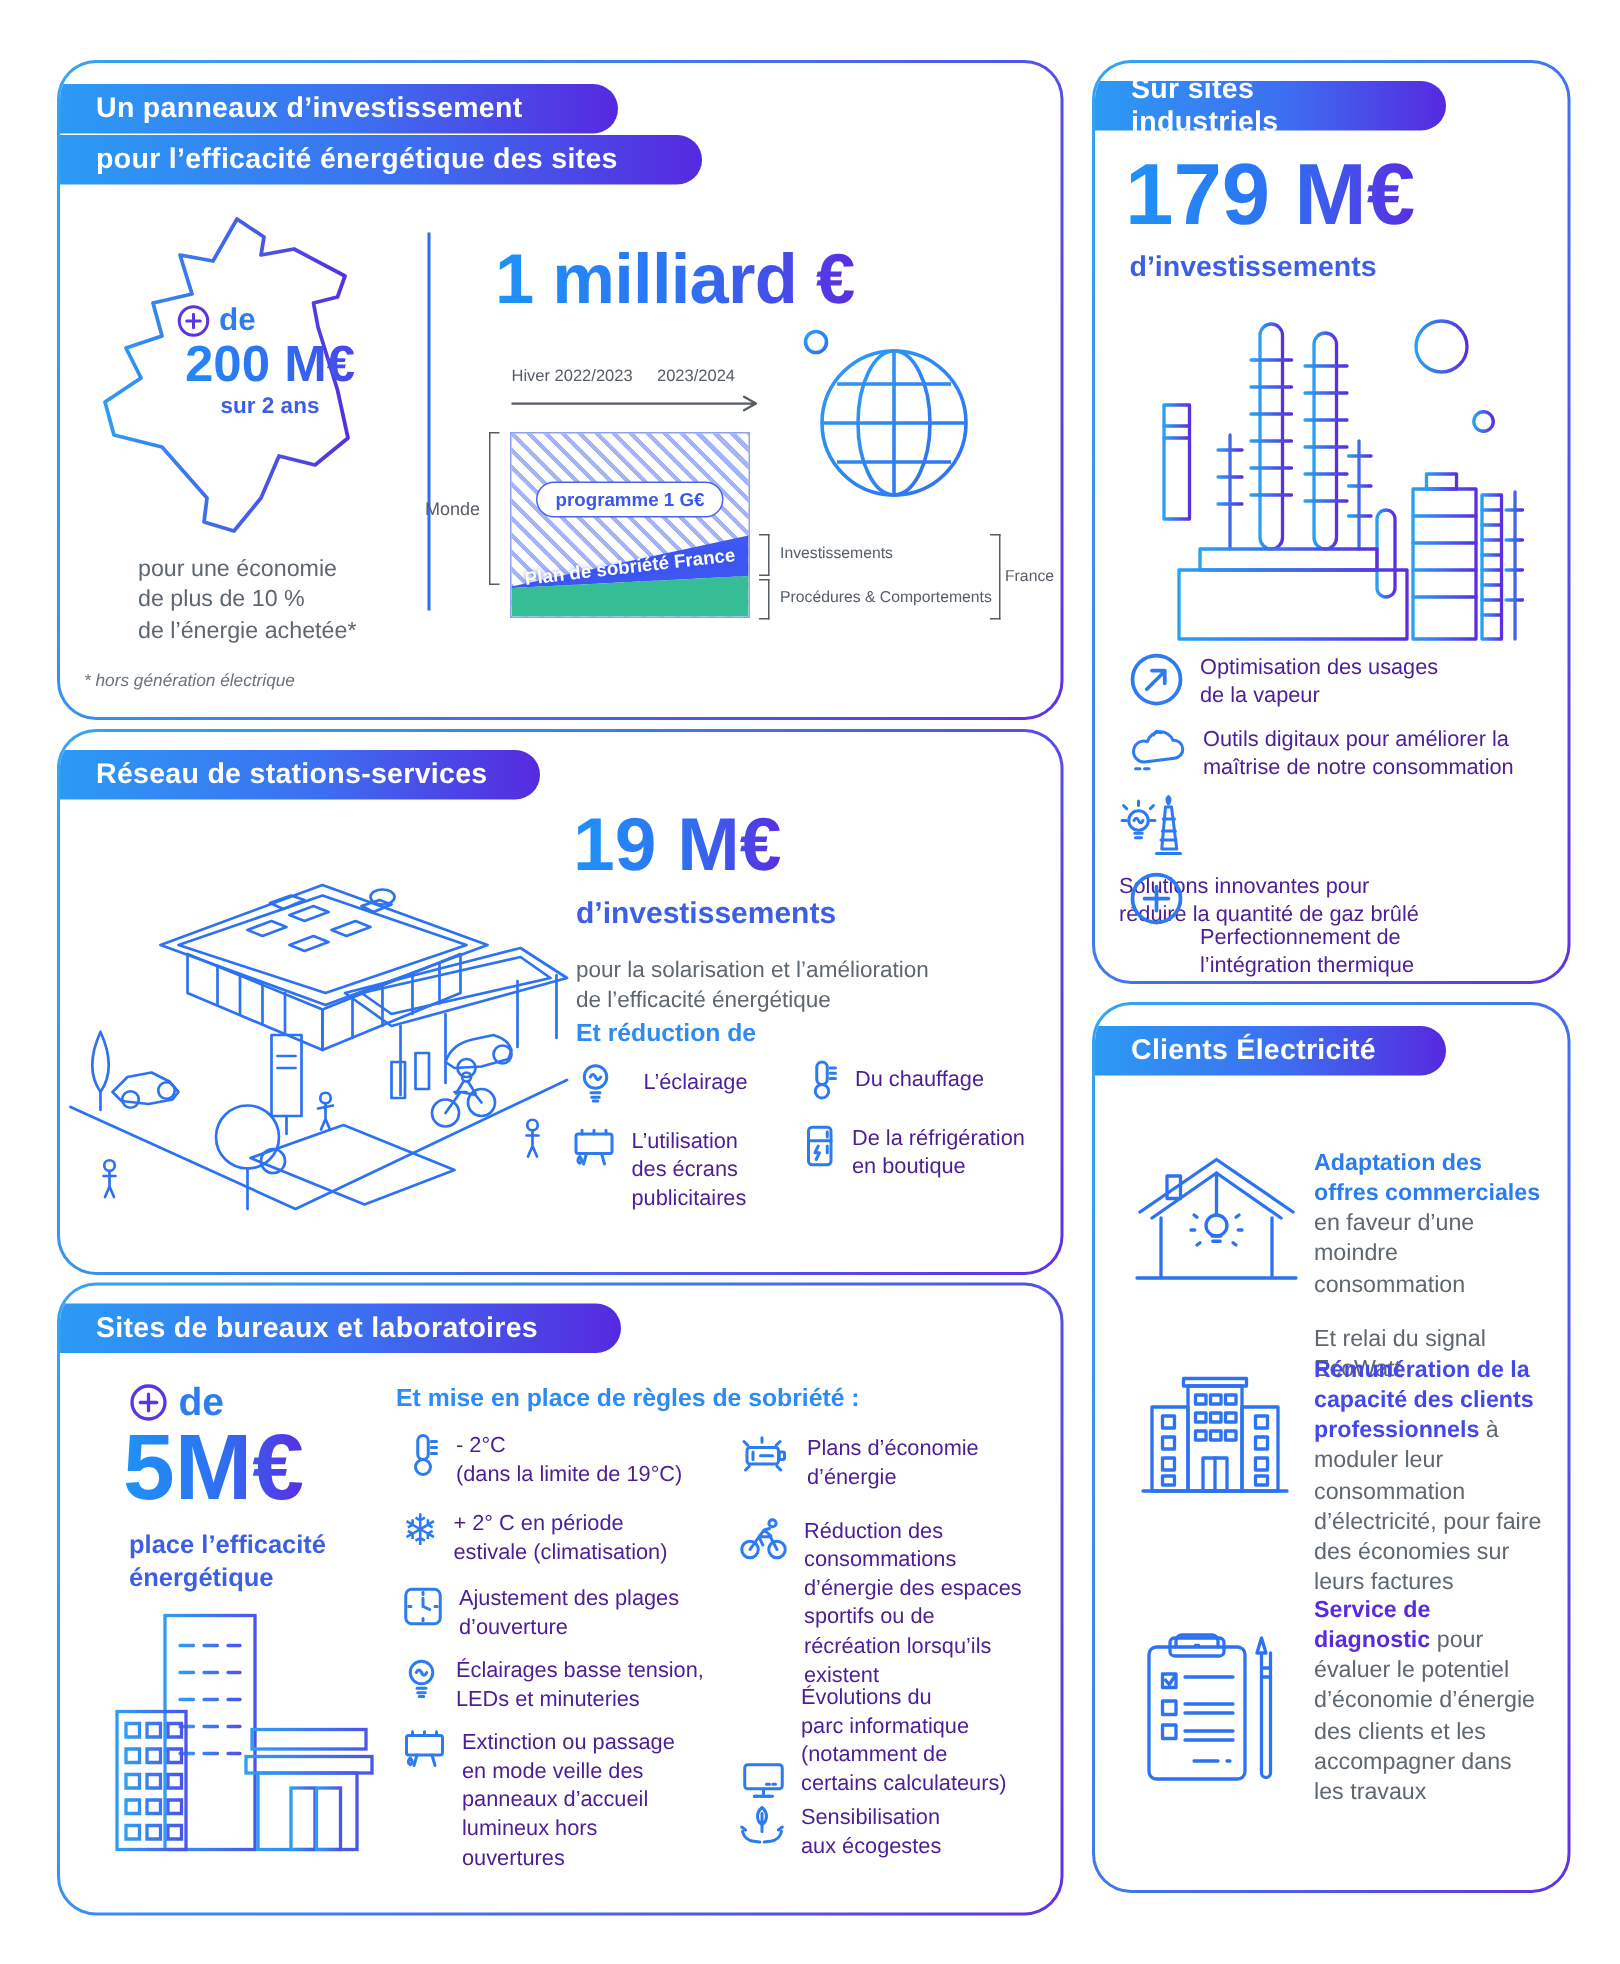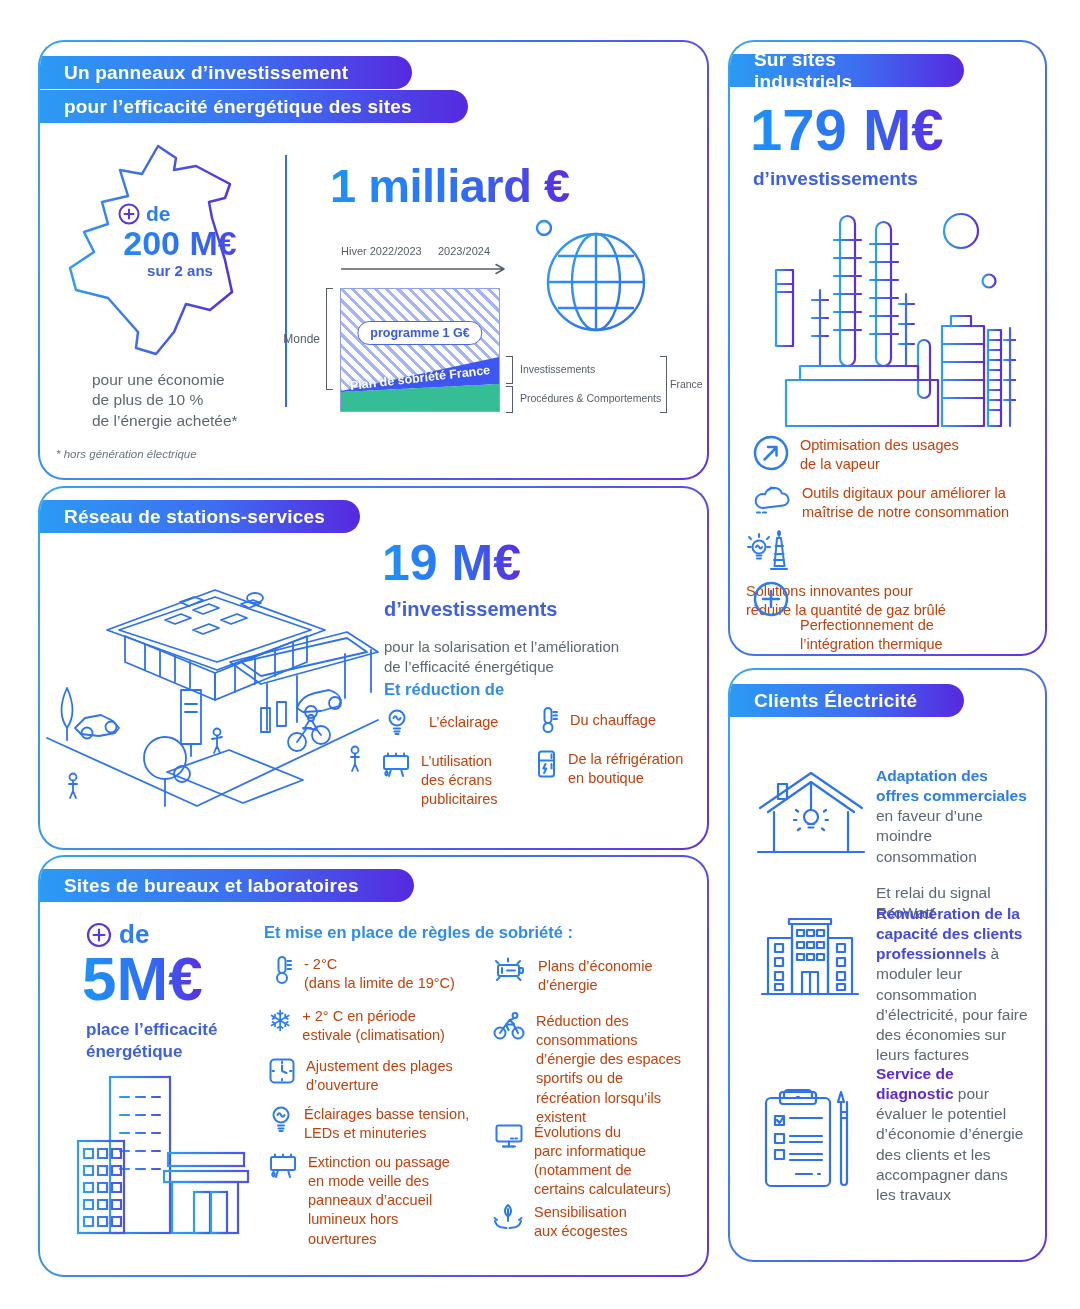--- a/index.html
+++ b/index.html
@@ -15,21 +15,21 @@
   .grad-text{font-weight:800;color:#2e7df0;}
   @supports ((-webkit-background-clip:text) or (background-clip:text)){
     .grad-text{background:linear-gradient(90deg,#1d93f7 0%,#2f6ff2 55%,#5a2de2 100%);
       -webkit-background-clip:text;background-clip:text;color:transparent;}
   }
   .blue-b{color:#3c5fe6;font-weight:700;}
   .sky-b{color:#2e8bf2;font-weight:700;}
   .prewrap{white-space:pre-line;}
   .abs{position:absolute;}
   .item{position:absolute;display:flex;align-items:flex-start;gap:10px;}
-  .item .txt{font-size:14.5px;line-height:1.32;color:#c2410c;}
+  .item .txt{font-size:14.5px;line-height:1.32;color:#4c1d95;}
   .hatch{position:absolute;background:repeating-linear-gradient(45deg,#ffffff 0 5px,#a5b4f6 5px 8px);
     border:1px solid #8fa0f4;box-sizing:border-box;}
   .br-l{position:absolute;box-sizing:border-box;width:7px;
     border-left:1.5px solid #565d66;border-top:1.5px solid #565d66;border-bottom:1.5px solid #565d66;}
   .br-r{position:absolute;box-sizing:border-box;width:7px;
     border-right:1.5px solid #565d66;border-top:1.5px solid #565d66;border-bottom:1.5px solid #565d66;}
   .chart-lbl{position:absolute;font-size:11px;color:#565d66;white-space:nowrap;}
   .lead{font-weight:700;font-size:15.5px;line-height:1.3;}
   .rest{font-size:15.5px;line-height:1.3;color:#5d6771;}
   svg{display:block;}
@@ -312,21 +312,21 @@
           <path d="M8,21 L14,12.5 H21.5 L26,21 M14,12.5 L17.5,8 L21,7 M17.5,8 L22,12 M14,12.5 l2.5,5.5"></path>
           <circle cx="23" cy="3.5" r="2.4"></circle>
         </svg>
         <div class="txt prewrap">Réduction des
 consommations
 d’énergie des espaces
 sportifs ou de
 récréation lorsqu’ils
 existent</div>
       </div>
-      <div class="item" style="left:454px;top:266px;">
+      <div class="item" style="left:454px;top:266px;align-items:flex-end;">
         <svg class="ic" width="30" height="26" viewBox="0 0 30 26">
           <rect x="2.5" y="2.5" width="25" height="16" rx="2"></rect>
           <path d="M17,15.5 h6 M15,19 v3 M9,23.5 h12" stroke-dasharray="2 2.2"></path>
           <path d="M15,18.5 V22 M9,23.5 H21"></path>
         </svg>
         <div class="txt prewrap">Évolutions du
 parc informatique
 (notamment de
 certains calculateurs)</div>
       </div>

